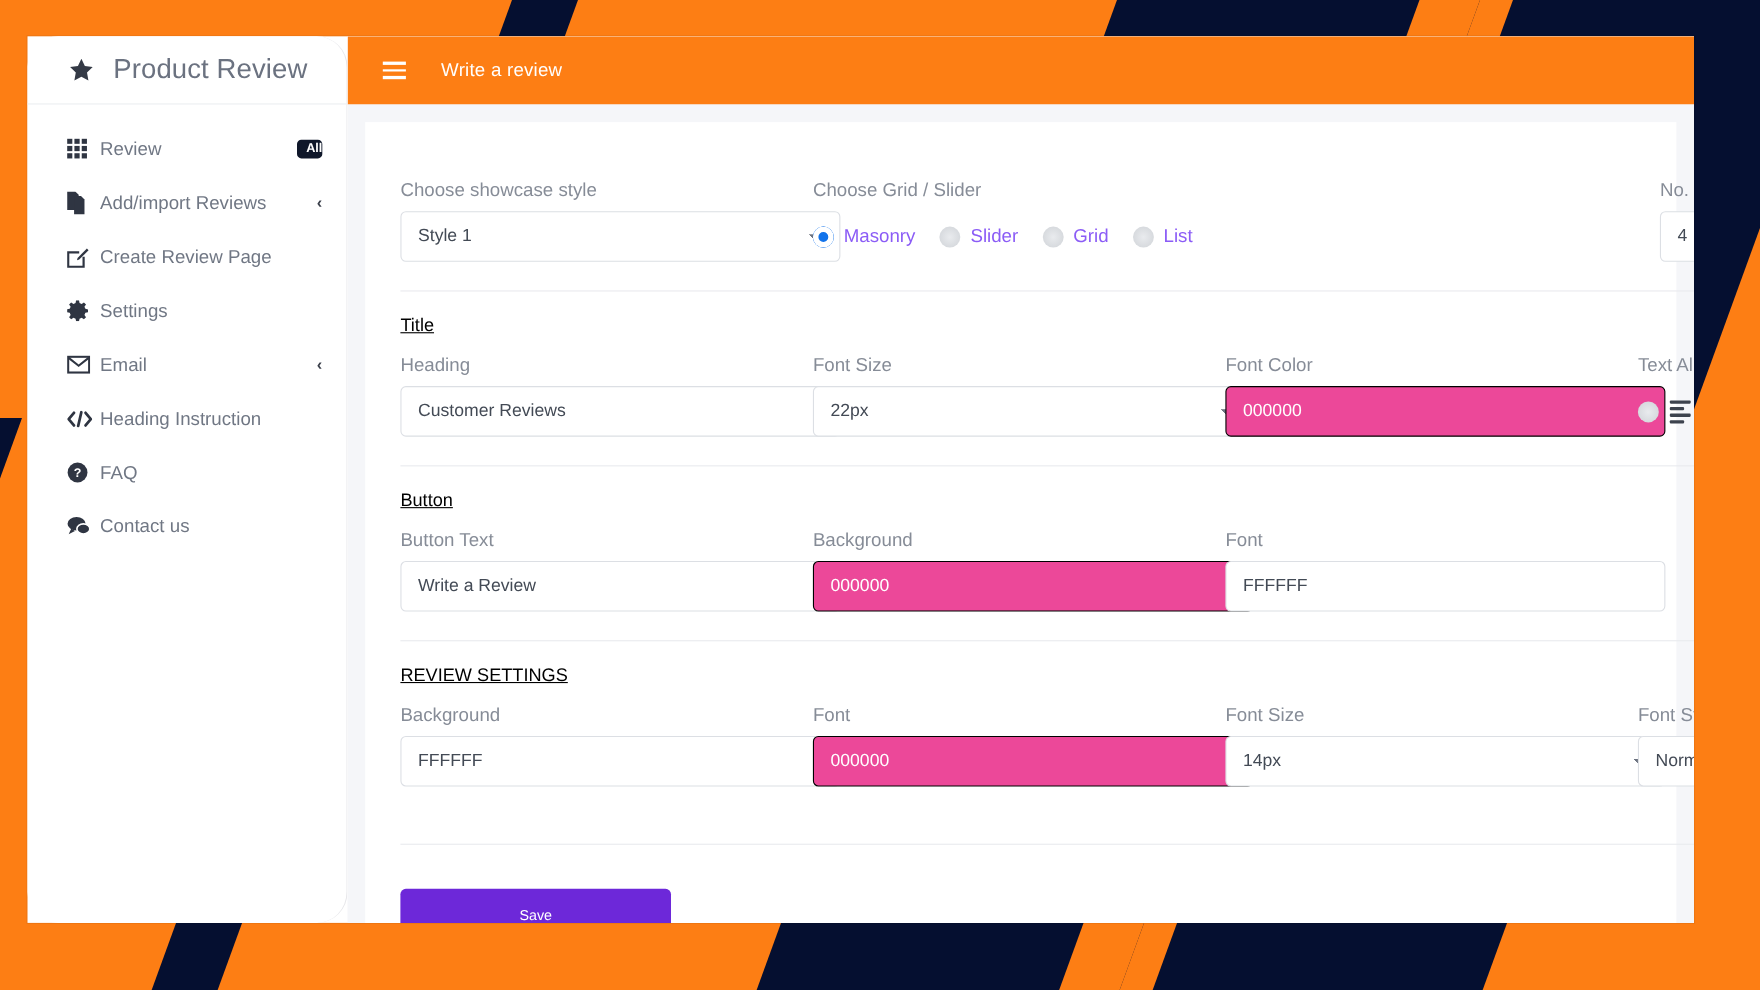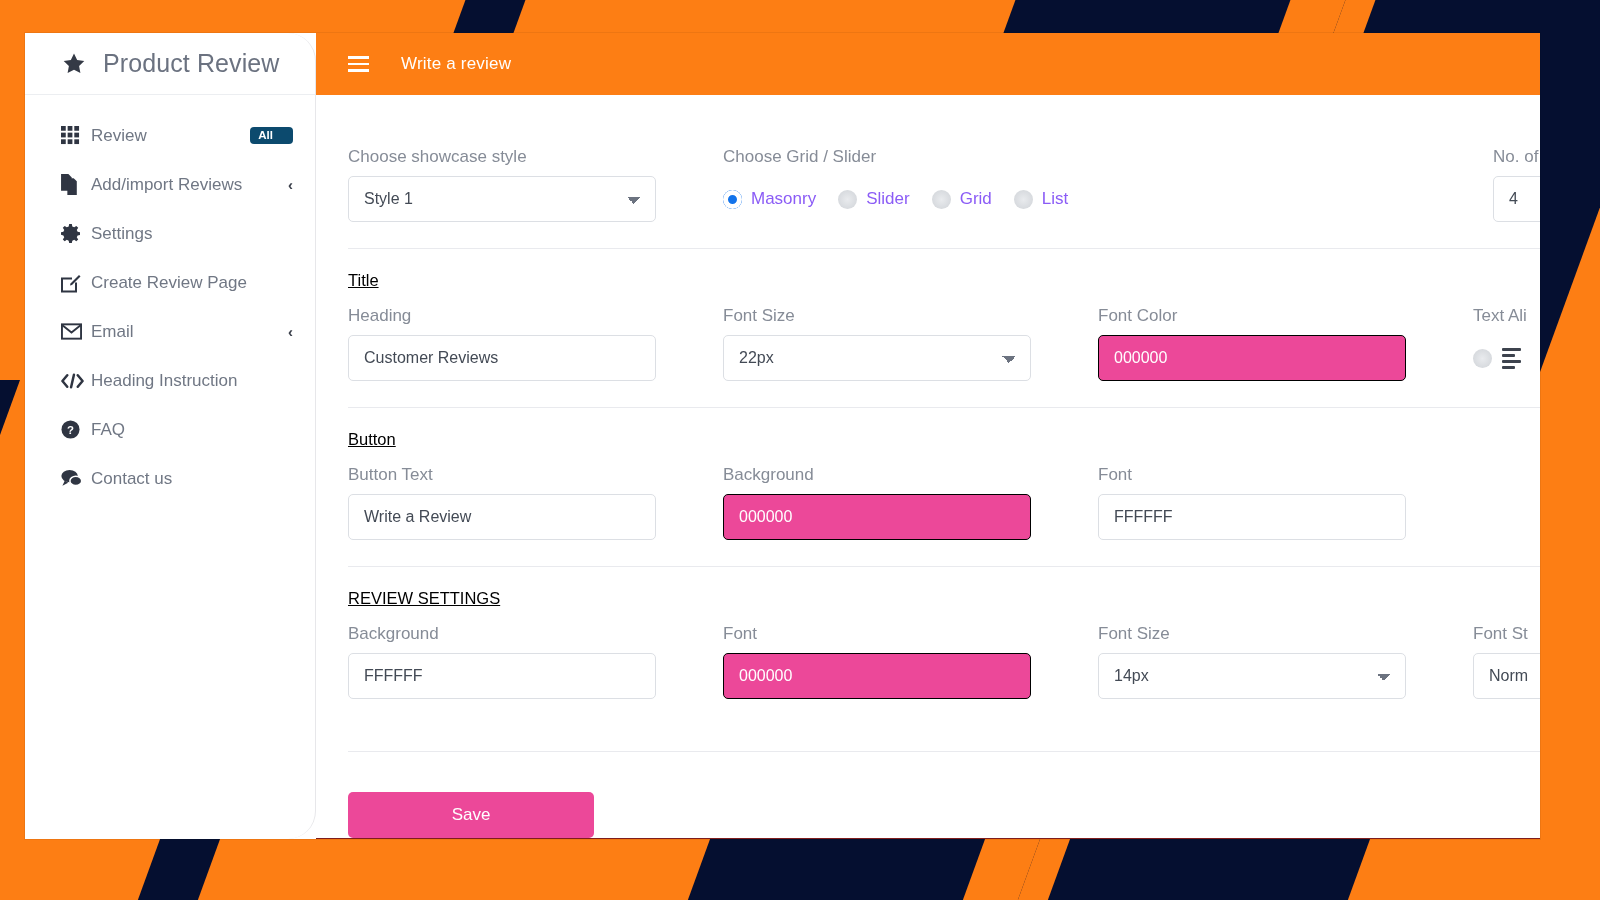--- a/index.html
+++ b/index.html
@@ -90,26 +90,26 @@
     display: flex;
     align-items: center;
   }
   .nav-item .nav-label {
     font-size: 17px;
     color: #707784;
     flex: 1;
     white-space: nowrap;
   }
   .nav-item .nav-badge {
-    background: #0c4a6e;
+    background: #0f172a;
     color: #ffffff;
     font-size: 11.5px;
     font-weight: bold;
     border-radius: 4px;
-    padding: 3px 20px 3px 8px;
+    padding: 3px 0 3px 8px;
     line-height: 1;
   }
   .nav-item .nav-caret {
     color: #3a3f4a;
     font-size: 15px;
     font-weight: bold;
     margin-left: 6px;
   }
 
   
@@ -141,21 +141,21 @@
 
   
   #content-scroll {
     flex: 1;
     overflow: hidden;
     background: #f5f6f9;
     padding: 0;
   }
   #card {
     background: #ffffff;
-    margin: 0;
+    margin: 16px;
     min-height: 716px;
     padding: 16px 0 0 0;
     border-bottom: 8px solid #7f1d1d;
     position: relative;
   }
   .form-inner { padding: 36px 0 0 32px; width: 1560px; }
 
   .row {
     display: flex;
     gap: 0;
@@ -174,21 +174,21 @@
   }
   .section-title {
     font-size: 16.5px;
     color: #000000;
     text-decoration: underline;
     margin-bottom: 16px;
     display: inline-block;
   }
 
   .ctrl {
-    width: 308px;
+    width: 400px;
     height: 46px;
     border: 1px solid #dcdfe4;
     border-radius: 5px;
     background: #ffffff;
     font-size: 16px;
     color: #434a55;
     padding: 0 15px;
     display: flex;
     align-items: center;
     font-family: "Liberation Sans", sans-serif;
@@ -229,27 +229,27 @@
   .align-group { display: flex; align-items: center; gap: 10px; height: 46px; }
   .align-icon { display: flex; flex-direction: column; gap: 3px; }
   .align-icon i { display: block; height: 3px; background: #3d434e; border-radius: 1px; }
   .align-icon i:nth-child(1) { width: 19px; }
   .align-icon i:nth-child(2) { width: 13px; }
   .align-icon i:nth-child(3) { width: 19px; }
   .align-icon i:nth-child(4) { width: 13px; }
 
   #save-button {
     margin: 40px 0 0 0;
-    background: #ec4899;
+    background: #6d28d9;
     color: #ffffff;
     border: none;
     border-radius: 5px;
     width: 246px;
     height: 46px;
-    font-size: 17px;
+    font-size: 13px;
     font-family: "Liberation Sans", sans-serif;
     cursor: pointer;
   }
 
   .divider-thin { border-top: 1px solid #e9eaee; margin-top: 26px; width: 1508px; }
 
   
   #footer-strip {
     height: 42px;
     background: linear-gradient(#eef0f4, #f7f8fa);
@@ -306,36 +306,36 @@
             <path d="M0 0h7l3 3v13H0z"></path>
               <path d="M6 4h6l3 3v13H6z"></path>
           </svg>
         </span>
         <span class="nav-label">Add/import Reviews</span>
         <span class="nav-caret">‹</span>
       </div>
 
       <div class="nav-item">
         <span class="nav-icon">
+          <svg width="20" height="20" viewBox="0 0 20 20" fill="none" stroke="#2f3542" stroke-width="2">
+            <path d="M1 5.5h9M1 5.5v13h14v-8" stroke-linecap="square"></path>
+            <path d="M9.5 10.5l8.5-8.5 1.5 1.5-8.5 8.5-2 .5z" fill="#2f3542" stroke="none"></path>
+          </svg>
+        </span>
+        <span class="nav-label">Create Review Page</span>
+      </div>
+
+      <div class="nav-item">
+        <span class="nav-icon">
           <svg width="19" height="19" viewBox="0 0 20 20" fill="#2f3542">
             <path d="M10 6.3a3.7 3.7 0 100 7.4 3.7 3.7 0 000-7.4zm0 5.5a1.8 1.8 0 110-3.6 1.8 1.8 0 010 3.6z"></path>
             <path d="M8.6 0h2.8l.5 2.6 2 .9 2.2-1.5 2 2-1.5 2.2.9 2 2.5.5v2.8l-2.5.5-.9 2 1.5 2.2-2 2-2.2-1.5-2 .9-.5 2.4H8.6l-.5-2.4-2-.9-2.2 1.5-2-2 1.5-2.2-.9-2L0 11.4V8.6l2.5-.4.9-2L1.9 4l2-2 2.2 1.5 2-.9z"></path>
           </svg>
         </span>
         <span class="nav-label">Settings</span>
-      </div>
-
-      <div class="nav-item">
-        <span class="nav-icon">
-          <svg width="20" height="20" viewBox="0 0 20 20" fill="none" stroke="#2f3542" stroke-width="2">
-            <path d="M1 5.5h9M1 5.5v13h14v-8" stroke-linecap="square"></path>
-            <path d="M9.5 10.5l8.5-8.5 1.5 1.5-8.5 8.5-2 .5z" fill="#2f3542" stroke="none"></path>
-          </svg>
-        </span>
-        <span class="nav-label">Create Review Page</span>
       </div>
 
       <div class="nav-item">
         <span class="nav-icon">
           <svg width="21" height="17" viewBox="0 0 22 17" fill="none" stroke="#2f3542" stroke-width="2">
             <rect x="1" y="1" width="20" height="15"></rect>
               <path d="M1.5 2l9.5 7.5L20.5 2"></path>
           </svg>
         </span>
         <span class="nav-label">Email</span>

